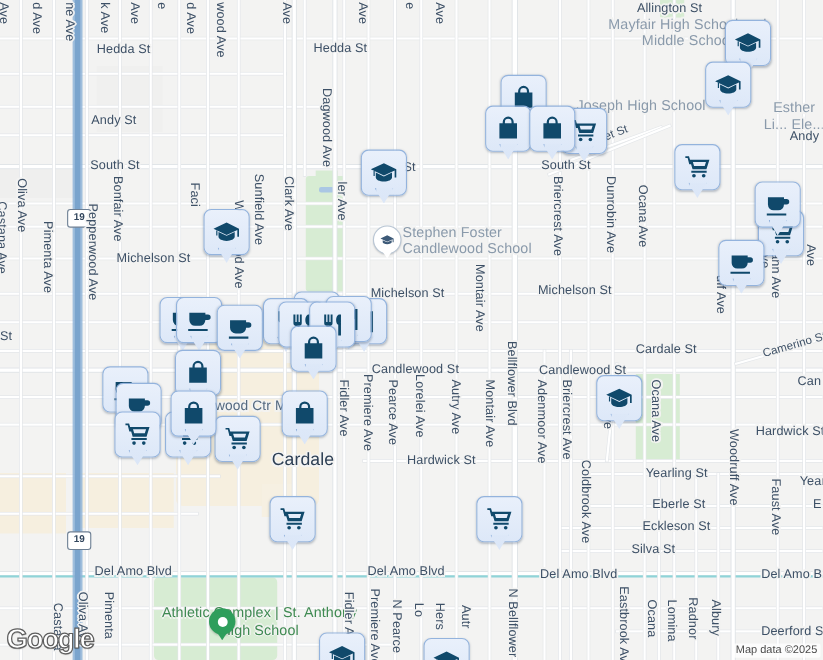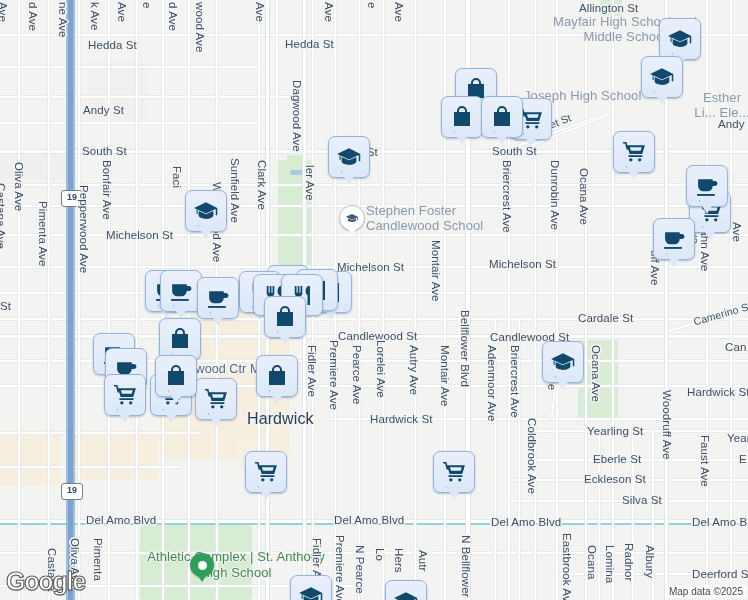--- a/index.html
+++ b/index.html
@@ -201,21 +201,21 @@
   <div class="shield" style="left:61px;top:190px;">19</div>
   <div class="shield" style="left:61px;top:483px;">19</div>
 
   <div>
     <div class="lbl poi" style="left:540px;top:14px;width:170px;text-align:center;">Mayfair High School and Middle School</div>
     <div class="lbl poi" style="left:524px;top:88px;">Joseph High School</div>
     <div class="lbl poi" style="left:692px;top:90px;width:60px;text-align:center;">Esther Li... Ele...</div>
     <div class="lbl poi" style="left:366px;top:203px;width:120px;">Stephen Foster Candlewood School</div>
     <div class="lbl park-lbl" style="left:146px;top:549px;width:180px;text-align:center;">Athletic Complex | St. Anthony High School</div>
     <div class="lbl" style="left:168px;top:362px;color:#556a80;font-size:12.5px;">Lakewood Ctr Mall</div>
-    <div class="lbl big" style="left:247px;top:410px;">Hardwick</div>
+    <div class="lbl big" style="left:247px;top:410px;">Cardale</div>
   </div>
 
   <div>
     <div class="lbl" style="left:88px;top:39px;">Hedda St</div>
     <div class="lbl" style="left:285px;top:38px;">Hedda St</div>
     <div class="lbl" style="left:83px;top:104px;">Andy St</div>
     <div class="lbl" style="left:548px;top:2px;margin-left:31px;">Allington St</div>
     <div class="lbl" style="left:718px;top:118px;">Andy St</div>
     <div class="lbl" style="left:82px;top:145px;">South St</div>
     <div class="lbl" style="left:492px;top:145px;">South St</div>
@@ -229,21 +229,21 @@
     <div class="lbl" style="left:338px;top:330px;">Candlewood St</div>
     <div class="lbl" style="left:490px;top:331px;">Candlewood St</div>
     <div class="lbl" style="left:725px;top:341px;">Can</div>
     <div class="lbl" style="left:370px;top:413px;">Hardwick St</div>
     <div class="lbl" style="left:687px;top:386px;">Hardwick St</div>
     <div class="lbl" style="left:587px;top:425px;">Yearling St</div>
     <div class="lbl" style="left:727px;top:432px;">Year</div>
     <div class="lbl" style="left:593px;top:453px;">Eberle St</div>
     <div class="lbl" style="left:739px;top:453px;">E</div>
     <div class="lbl" style="left:584px;top:473px;">Eckleson St</div>
-    <div class="lbl" style="left:622px;top:494px;">Silva St</div>
+    <div class="lbl" style="left:574px;top:494px;">Silva St</div>
     <div class="lbl" style="left:86px;top:514px;">Del Amo Blvd</div>
     <div class="lbl" style="left:334px;top:514px;">Del Amo Blvd</div>
     <div class="lbl" style="left:491px;top:516px;">Del Amo Blvd</div>
     <div class="lbl" style="left:692px;top:516px;">Del Amo B</div>
     <div class="lbl" style="left:692px;top:568px;">Deerford St</div>
     <div class="lbl small vert" style="left:692px;top:316px;transform:rotate(-16deg);">Camerino St</div>
     <div class="lbl" style="left:0px;top:300px;">St</div>
   </div>
 
   <div>

